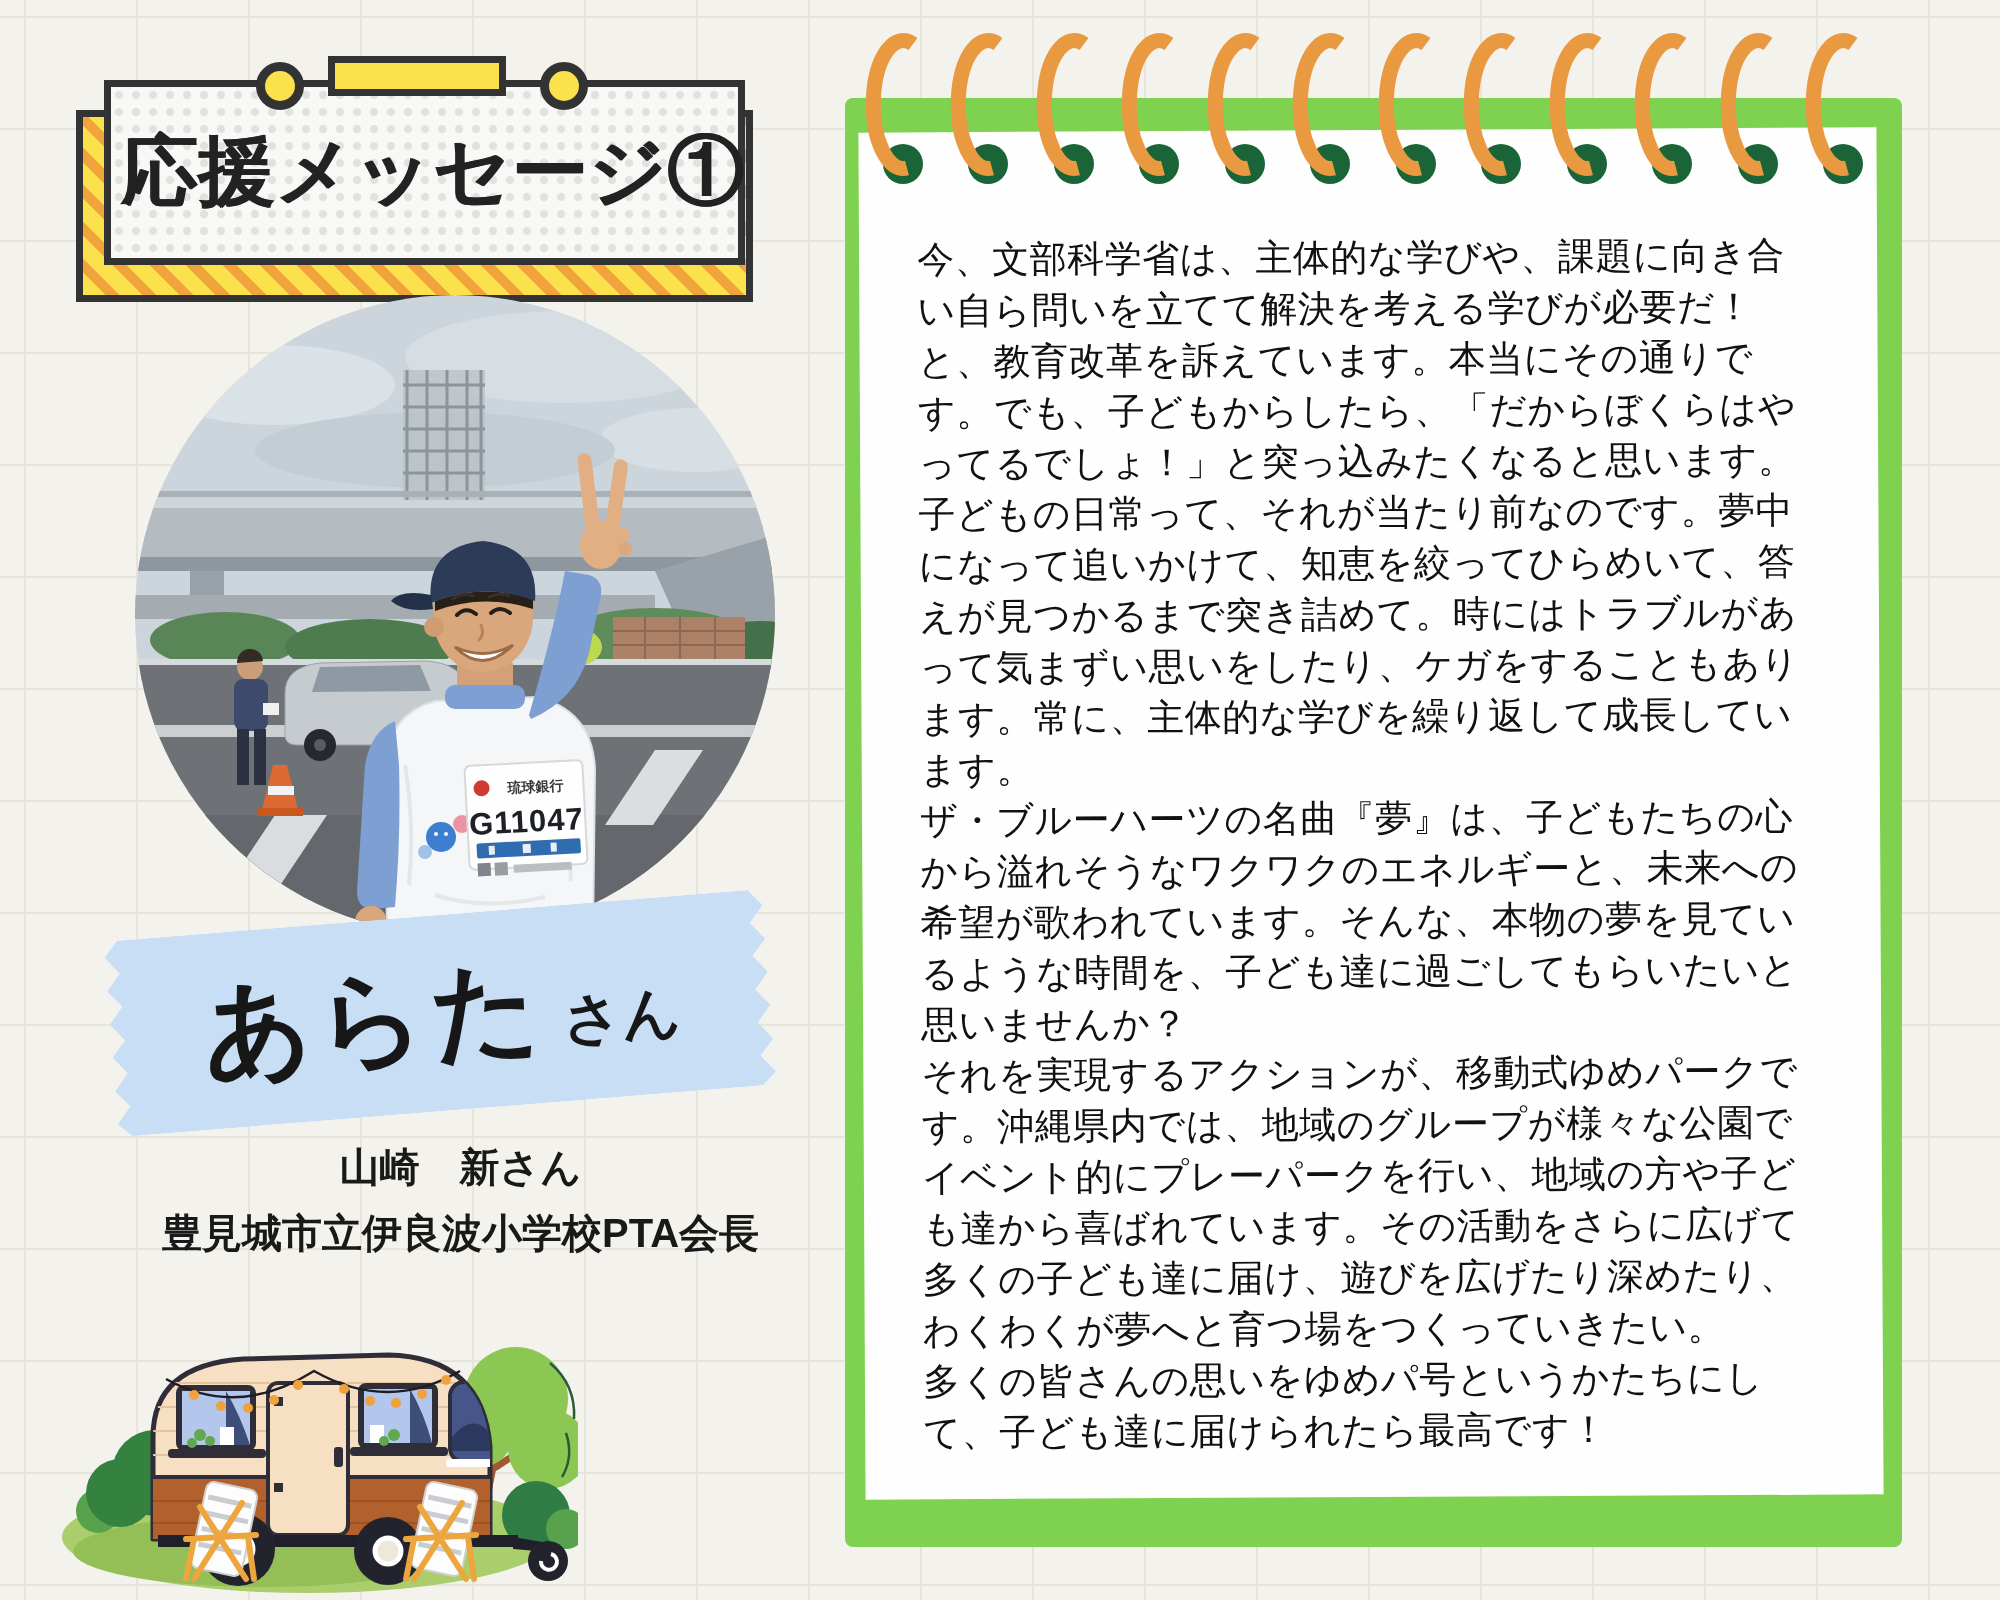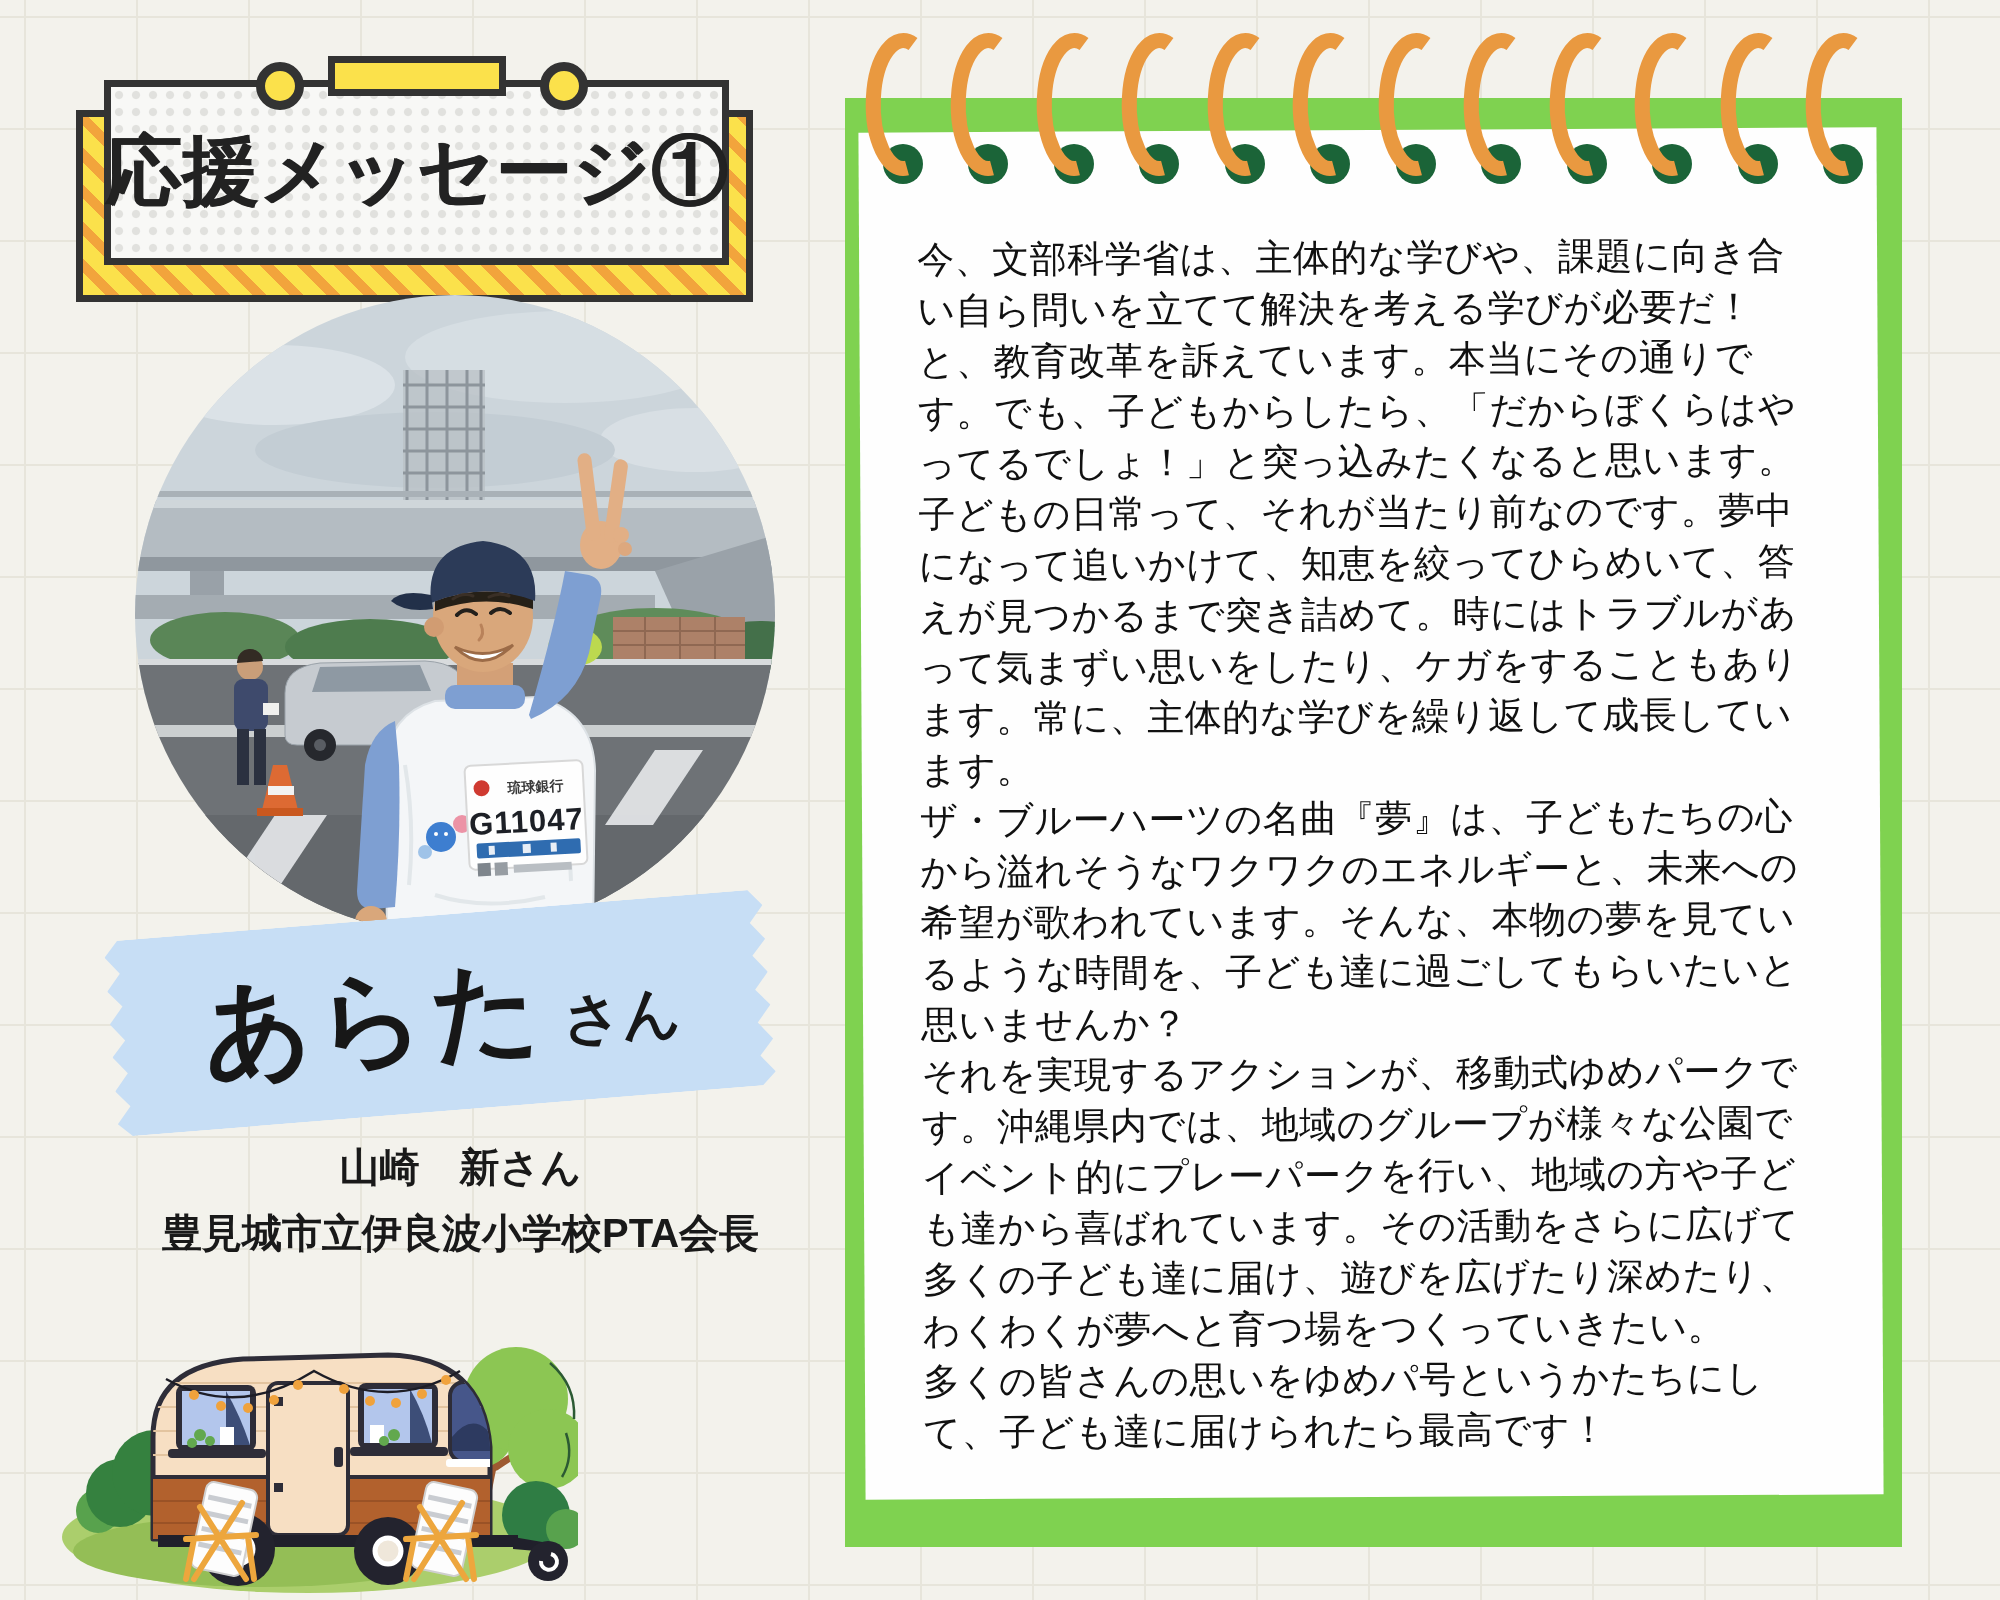--- a/index.html
+++ b/index.html
@@ -20,21 +20,21 @@
     position:absolute;left:16px;top:70px;width:663px;height:178px;
     background:repeating-linear-gradient(45deg,#fbe14b 0 16px,#f2a43c 16px 26px);
     border:7px solid #333;
   }
   .banner-front{
     position:absolute;left:44px;top:40px;width:611px;height:171px;
     background-color:#f8f8f6;
     background-image:radial-gradient(circle at 8px 8px,#e1e1de 3.5px,transparent 4.6px);
     background-size:17px 17px;
     border:7px solid #333;
-    display:flex;align-items:center;justify-content:center;
+    display:flex;align-items:center;justify-content:center;padding-left:16px;
   }
   .banner-title{
     font-size:76px;font-weight:900;letter-spacing:1px;color:#222;margin:0;
     text-shadow:1.5px 0 #222;white-space:nowrap;
   }
   .knob-circle{
     position:absolute;top:22px;width:30px;height:30px;border-radius:50%;
     background:#fbe14b;border:9px solid #333;z-index:3;
   }
   .knob-circle.left{left:196px;}
@@ -61,20 +61,21 @@
   .tape-name{font-size:106px;font-weight:900;color:#171717;line-height:196px;letter-spacing:6px;}
   .tape-hon{font-size:58px;font-weight:900;color:#171717;margin-left:16px;}
   
   .credentials{position:absolute;left:162px;top:1134px;font-size:40px;font-weight:800;line-height:66px;color:#191919;text-align:center;}
   
   .camper{position:absolute;left:58px;top:1287px;}
   
   .panel{
     position:absolute;left:845px;top:98px;width:1057px;height:1449px;
     background:#7fd250;
+    border-radius:8px;
   }
   .paper{
     position:absolute;left:17px;top:32px;width:1018px;height:1367px;
     background:#fefefe;
     transform:rotate(-0.3deg);
     box-sizing:border-box;
     padding:102px 58px 0 58px;
   }
   .paper p{
     margin:0;font-size:37px;line-height:51px;color:#111;

